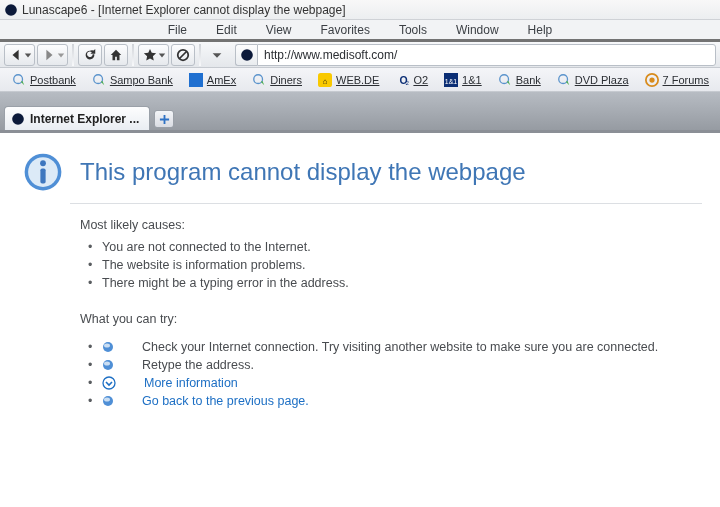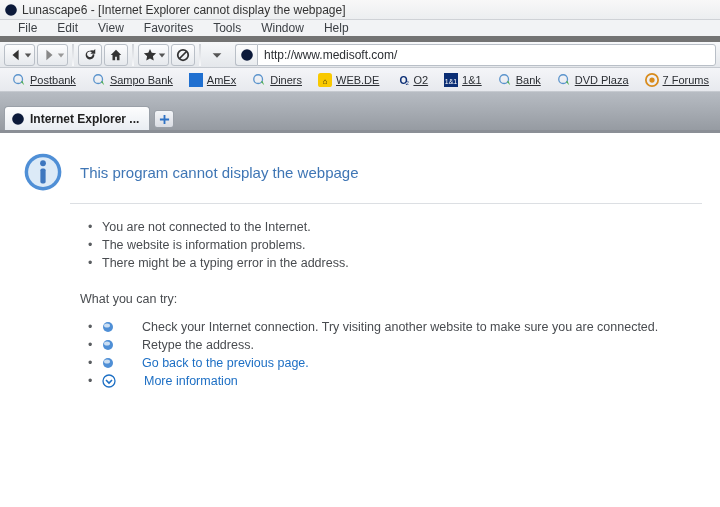--- a/index.html
+++ b/index.html
@@ -1,19 +1,19 @@
 <!DOCTYPE html>
 <html><head>
 <meta charset="utf-8">
 <style>
 * { margin: 0; padding: 0; box-sizing: border-box; }
 html, body { width: 720px; height: 507px; font-family: "Segoe UI", Tahoma, sans-serif; font-size: 12px; overflow: hidden; background: #fff; }
 .titlebar { height: 20px; background: linear-gradient(#f8f8f8,#eceef0); border-bottom: 1px solid #cfd2d6; display: flex; align-items: center; padding: 0 4px; gap: 4px; color: #333; }
 .titlebar .appicon { width: 14px; height: 14px; }
-.menubar { height: 22px; background: #f2f3f5; border-bottom: 6px solid #737373; display: flex; align-items: center; padding: 0 8px; gap: 0; color: #3b3f44; }
+.menubar { height: 22px; background: #f2f3f5; border-bottom: 3px solid #737373; display: flex; align-items: center; padding: 0 8px; gap: 9px; color: #3b3f44; justify-content: center; }
 .menubar span { padding: 2px 10px; cursor: default; }
 .toolbar { height: 26px; background: linear-gradient(#f7f8fa,#e4e7eb); border-bottom: 1px solid #c6cad0; display: flex; align-items: center; padding: 0 4px; gap: 2px; }
 .tbtn { display: inline-flex; align-items: center; justify-content: center; height: 22px; min-width: 24px; padding: 0 4px; border: 1px solid transparent; border-radius: 3px; color: #333; background: transparent; }
 .tbtn.box { border-color: #b9bfc7; background: linear-gradient(#fdfdfe,#e6e9ed); }
 .tbtn.wdrop { padding-right: 1px; }
 .tbtn svg, .tbtn .ic { width: 14px; height: 14px; display:block; }
 .dd { width: 10px; display: inline-flex; justify-content: center; }
 .dd svg { width: 8px; height: 8px; }
 .sep { width: 2px; height: 22px; margin: 0 2px; background: linear-gradient(#d0d3d8,#f8f9fb); }
 .addr-wrap { flex: 1; display: flex; align-items: center; height: 22px; margin-left: 4px; }
@@ -21,21 +21,21 @@
 .addr { flex: 1; height: 22px; border: 1px solid #b9bfc7; border-radius: 0 3px 3px 0; padding: 0 6px; font: inherit; color: #2b2e33; background: #fff; outline: none; }
 .bookbar { height: 24px; background: linear-gradient(#f4f5f8,#e7e9ee); border-bottom: 1px solid #c6cad0; display: flex; align-items: center; padding: 0 6px; gap: 4px; overflow: hidden; white-space: nowrap; color: #2b2e33; }
 .bk { display: inline-flex; align-items: center; gap: 4px; padding: 2px 6px; border-radius: 3px; font-size: 11px; cursor: default; text-decoration: underline; }
 .bkic { width: 14px; height: 14px; display: inline-flex; align-items: center; justify-content: center; }
 .tabbar { height: 41px; background: linear-gradient(#b7bcc3,#969ba2); display: flex; align-items: flex-end; padding: 0 4px; gap: 4px; border-bottom: 3px solid #8b8f96; }
 .tab { display: inline-flex; align-items: center; gap: 5px; height: 24px; padding: 0 10px 0 6px; background: linear-gradient(#fdfdfe,#e9edf2); border: 1px solid #9aa0a8; border-bottom: none; border-radius: 4px 4px 0 0; font-size: 12px; font-weight: bold; color: #222; }
 .tab .tic { width: 14px; height: 14px; }
 .addtab { width: 20px; height: 18px; display: inline-flex; align-items: center; justify-content: center; margin-bottom: 2px; border: 1px solid #9aa0a8; border-radius: 3px; background: linear-gradient(#f3f5f8,#dadde3); color: #2b6fbf; font-weight: bold; font-size: 13px; }
 .page { padding: 18px 18px 12px 22px; color: #444; }
 .hdr { display: flex; align-items: center; gap: 16px; margin-bottom: 10px; }
-.hdr h1 { color: #3f76b5; font-weight: normal; font-size: 15px; }
+.hdr h1 { color: #3f76b5; font-weight: normal; font-size: 24px; }
 .iicon { width: 42px; height: 42px; flex: none; }
 .divline { border: none; border-top: 1px solid #dcdfe3; margin: 0 0 14px 48px; }
 .body { margin-left: 58px; font-size: 12.5px; color: #494c50; }
 .body .lead { margin-bottom: 6px; }
 .body ul { list-style: none; padding-left: 22px; margin-bottom: 20px; }
 .body ul li { position: relative; padding: 2px 0; }
 .body ul li::before { content: "•"; position: absolute; left: -14px; color: #595c60; }
 .try { margin-bottom: 12px; }
 .opts { list-style: none; padding: 0; }
 .opts li { display: flex; align-items: center; gap: 28px; padding: 8px 0; }
@@ -243,20 +243,21 @@
     <svg class="iicon" viewBox="0 0 48 48">
       <circle cx="24" cy="24" r="21" fill="#4f8fd6"></circle>
       <circle cx="24" cy="24" r="17" fill="#dceaf7"></circle>
       <circle cx="24" cy="14" r="3.3" fill="#3e77bf"></circle>
       <rect x="21" y="20" width="6" height="17" rx="2" fill="#3e77bf"></rect>
     </svg>
     <h1>This program cannot display the webpage</h1>
   </div>
   <hr class="divline">
   <div class="body">
+    <div class="lead">Most likely causes:</div>
     <ul>
       <li>You are not connected to the Internet.</li>
       <li>The website is information problems.</li>
       <li>There might be a typing error in the address.</li>
     </ul>
     <div class="try">What you can try:</div>
     <ul class="opts">
       <li>
         <svg class="bullet" viewBox="0 0 12 12">
             <circle cx="6" cy="6" r="5" fill="#4f8fd6"></circle>
@@ -265,30 +266,30 @@
         <span>Check your Internet connection. Try visiting another website to make sure you are connected.</span>
       </li>
       <li>
         <svg class="bullet" viewBox="0 0 12 12">
             <circle cx="6" cy="6" r="5" fill="#4f8fd6"></circle>
             <ellipse cx="5" cy="4.5" rx="3" ry="2" fill="#fff" opacity=".7"></ellipse>
           </svg>
         <span>Retype the address.</span>
       </li>
       <li>
-        <svg class="bullet" viewBox="0 0 12 12">
-            <circle cx="6" cy="6" r="5" fill="#4f8fd6"></circle>
-            <ellipse cx="5" cy="4.5" rx="3" ry="2" fill="#fff" opacity=".7"></ellipse>
-          </svg>
-        <span class="linky">Go back to the previous page.</span>
-      </li>
-      <li>
         <span class="chevwrap">
           <svg viewBox="0 0 14 14">
               <circle cx="7" cy="7" r="6" fill="none" stroke="#1d6fc4" stroke-width="1.3"></circle>
               <path d="M4 6l3 3 3-3" fill="none" stroke="#1d6fc4" stroke-width="1.6"></path>
             </svg>
         </span>
         <span class="linky">More information</span>
       </li>
+      <li>
+        <svg class="bullet" viewBox="0 0 12 12">
+            <circle cx="6" cy="6" r="5" fill="#4f8fd6"></circle>
+            <ellipse cx="5" cy="4.5" rx="3" ry="2" fill="#fff" opacity=".7"></ellipse>
+          </svg>
+        <span class="linky">Go back to the previous page.</span>
+      </li>
     </ul>
   </div>
 </div>
 
 </body></html>

